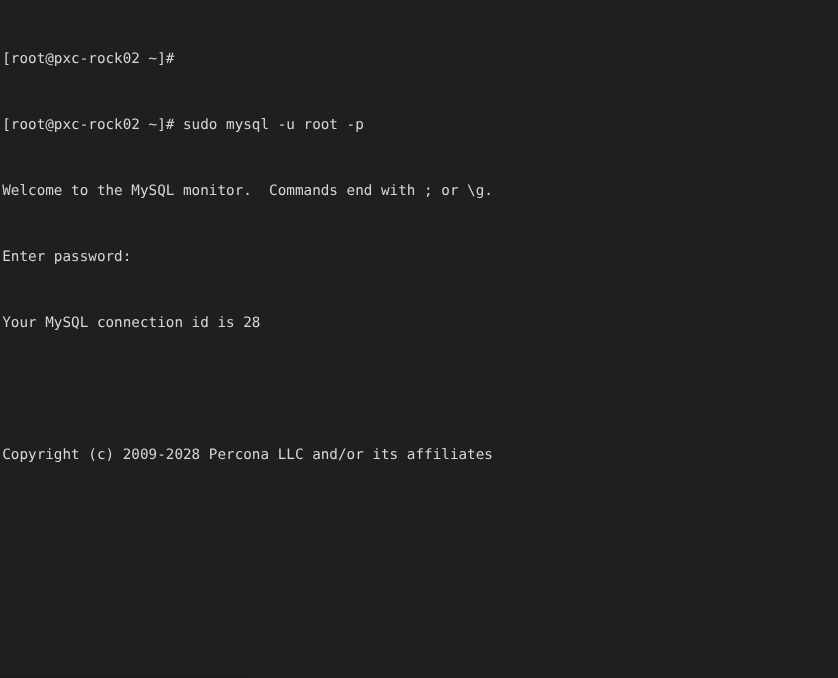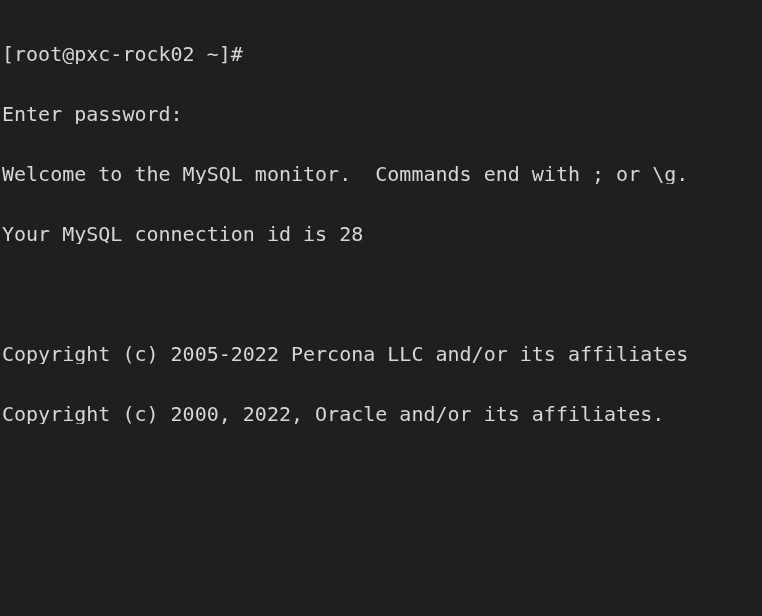--- a/index.html
+++ b/index.html
@@ -11,21 +11,21 @@
     width: 762px;
     height: 616px;
     overflow: hidden;
   }
   #terminal {
     width: 762px;
     height: 616px;
     background: #1e1f21;
     color: #d6d6d6;
     font-family: "DejaVu Sans Mono", "Liberation Mono", monospace;
-    font-size: 20px;
+    font-size: 13px;
     line-height: 20px;
     padding: 4px 14px 0 2px;
     box-sizing: border-box;
     overflow: hidden;
     white-space: pre;
     letter-spacing: 0px;
   }
   .line {
     height: 20px;
     white-space: pre;
@@ -34,26 +34,26 @@
   }
   .blank {
     height: 20px;
   }
 </style>
 </head>
 <body>
 
 <div id="terminal">
   <div class="line">[root@pxc-rock02 ~]#</div>
+  <div class="line">[root@pxc-rock02 ~]# sudo mysql -u root -p</div>
+  <div class="line">Welcome to the MySQL monitor.  Commands end with ; or \g.</div>
   <div class="line">Enter password:</div>
-  <div class="line">Welcome to the MySQL monitor.  Commands end with ; or \g.</div>
   <div class="line">Your MySQL connection id is 28</div>
   <div class="blank"></div>
-  <div class="line">Copyright (c) 2005-2022 Percona LLC and/or its affiliates</div>
-  <div class="line">Copyright (c) 2000, 2022, Oracle and/or its affiliates.</div>
+  <div class="line">Copyright (c) 2009-2028 Percona LLC and/or its affiliates</div>
   <div class="blank"></div>
   
   
   
   
   
   
   
   
   

